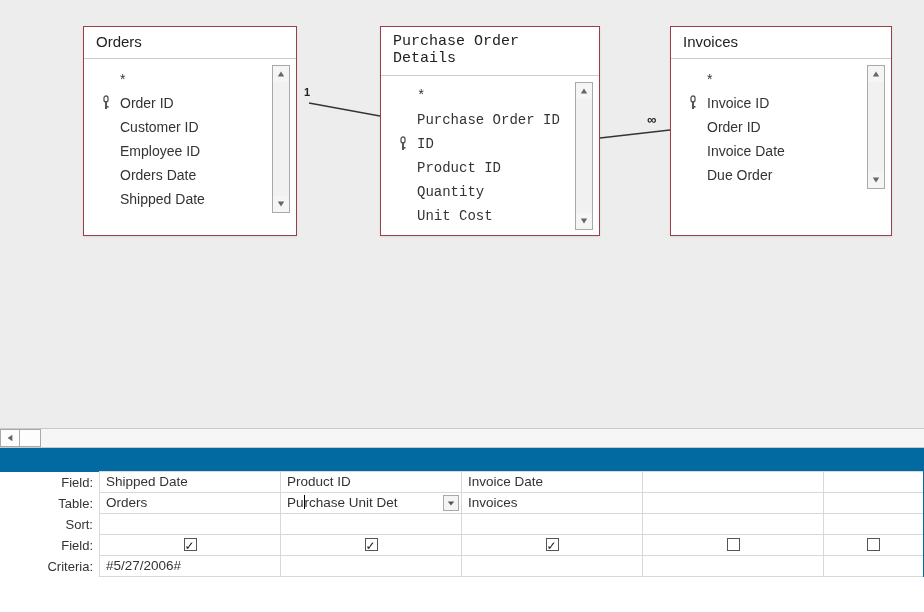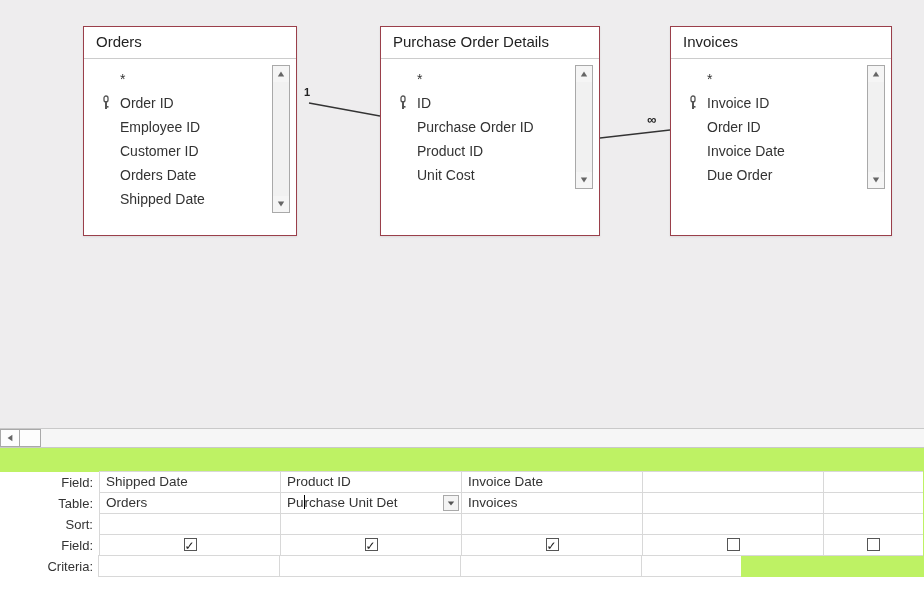--- a/index.html
+++ b/index.html
@@ -102,21 +102,21 @@
   .hscroll-strip .hthumb {
     width: 22px;
     border: 1px solid #a9a9a9;
     background: #fdfdfd;
     margin-left: -1px;
   }
   .hscroll-strip .htrack { flex:1; }
 
   .grid-area {
     width: 924px;
-    background: #bef264;
+    background: #0369a1;
     padding-top: 24px;
   }
   .grid-row {
     display: flex;
     align-items: stretch;
     height: 21px;
   }
   .grid-row .row-label {
     width: 99px;
     text-align: right;
@@ -204,26 +204,26 @@
           <span class="key-icon">
             <svg viewBox="0 0 16 16">
                 <rect x="6" y="1" width="4" height="6" rx="2" fill="none" stroke="#555" stroke-width="1.3"></rect>
                 <rect x="7" y="6" width="2" height="8" fill="#555"></rect>
                 <rect x="7" y="11" width="3.5" height="1.6" fill="#555"></rect>
               </svg>
           </span>
           <span class="field-label">Order ID</span>
         </div>
         <div class="field-row indent">
+            <span class="field-label">Customer ID</span>
+          </div>
+        <div class="field-row indent">
             <span class="field-label">Employee ID</span>
           </div>
         <div class="field-row indent">
-            <span class="field-label">Customer ID</span>
-          </div>
-        <div class="field-row indent">
             <span class="field-label">Orders Date</span>
           </div>
         <div class="field-row indent">
             <span class="field-label">Shipped Date</span>
           </div>
       </div>
       <div class="vscroll">
         <div class="arrow">
             <svg viewBox="0 0 10 10">
               <path d="M5 2 L9 8 L1 8 Z"></path>
@@ -232,42 +232,45 @@
         <div class="track"></div>
         <div class="arrow">
             <svg viewBox="0 0 10 10">
               <path d="M1 2 L9 2 L5 8 Z"></path>
             </svg>
           </div>
       </div>
     </div>
   </div>
 
-  <div class="table-box" style="left:380px; top:26px; width:220px; height:210px;">
+  <div class="table-box" style="left:380px; top:26px; width:220px; height:210px;font-family:Liberation Mono, monospace;">
     <div class="table-title">Purchase Order Details</div>
     <div class="table-body">
       <div class="field-list">
         <div class="field-row indent">
             <span class="field-label">*</span>
+          </div>
+        <div class="field-row indent">
+            <span class="field-label">Purchase Order ID</span>
           </div>
         <div class="field-row">
           <span class="key-icon">
             <svg viewBox="0 0 16 16">
                 <rect x="6" y="1" width="4" height="6" rx="2" fill="none" stroke="#555" stroke-width="1.3"></rect>
                 <rect x="7" y="6" width="2" height="8" fill="#555"></rect>
                 <rect x="7" y="11" width="3.5" height="1.6" fill="#555"></rect>
               </svg>
           </span>
           <span class="field-label">ID</span>
         </div>
         <div class="field-row indent">
-            <span class="field-label">Purchase Order ID</span>
-          </div>
-        <div class="field-row indent">
             <span class="field-label">Product ID</span>
+          </div>
+        <div class="field-row indent">
+            <span class="field-label">Quantity</span>
           </div>
         <div class="field-row indent">
             <span class="field-label">Unit Cost</span>
           </div>
       </div>
       <div class="vscroll">
         <div class="arrow">
             <svg viewBox="0 0 10 10">
               <path d="M5 2 L9 8 L1 8 Z"></path>
             </svg>
@@ -377,19 +380,20 @@
     <div class="row-label">Field:</div>
     <div class="cell c0 center"><span class="chk checked"></span></div>
     <div class="cell c1 center"><span class="chk checked"></span></div>
     <div class="cell c2 center"><span class="chk checked"></span></div>
     <div class="cell c3 center"><span class="chk"></span></div>
     <div class="cell c4 center"><span class="chk"></span></div>
   </div>
 
   <div class="grid-row">
     <div class="row-label">Criteria:</div>
+    <div class="cell c0">#5/27/2006#</div>
     <div class="cell c1"></div>
     <div class="cell c2"></div>
     <div class="cell c3"></div>
     <div class="cell c4"></div>
   </div>
 
 </div>
 
 </body></html>

